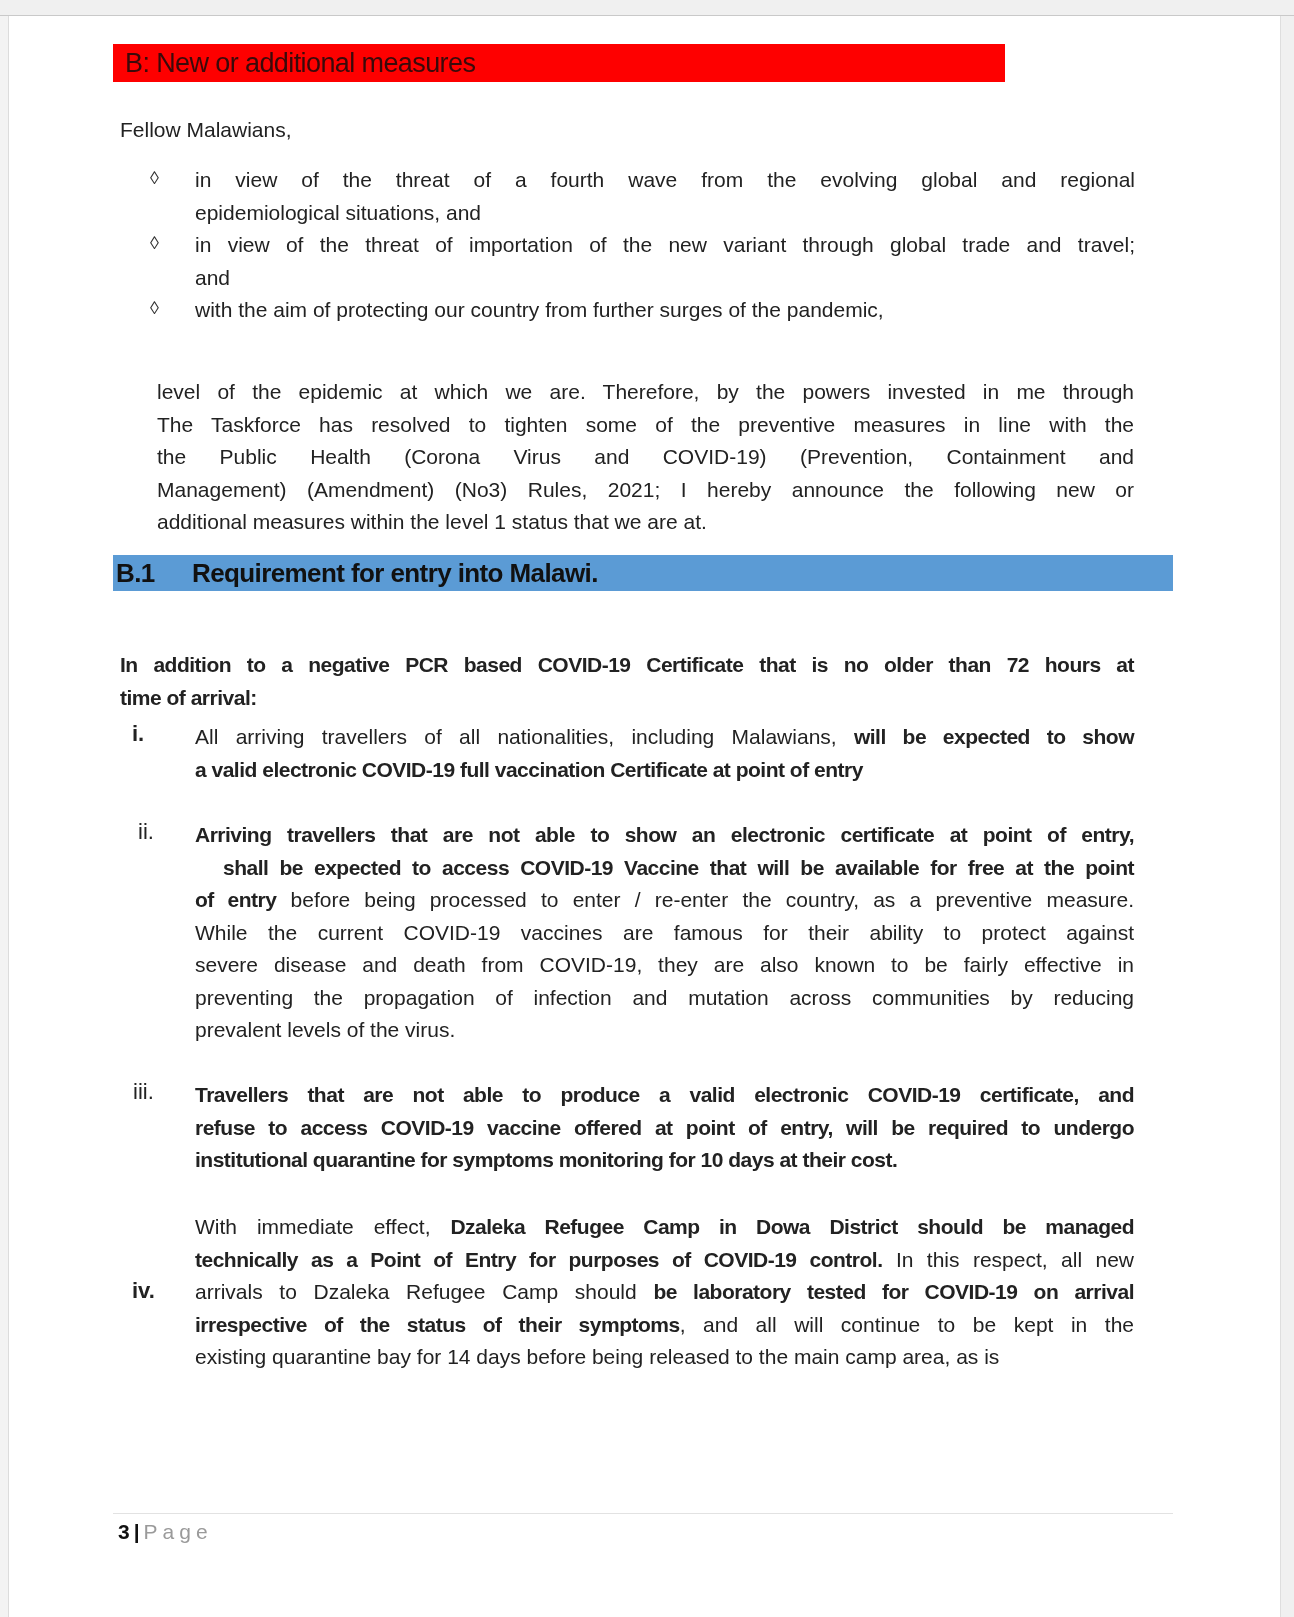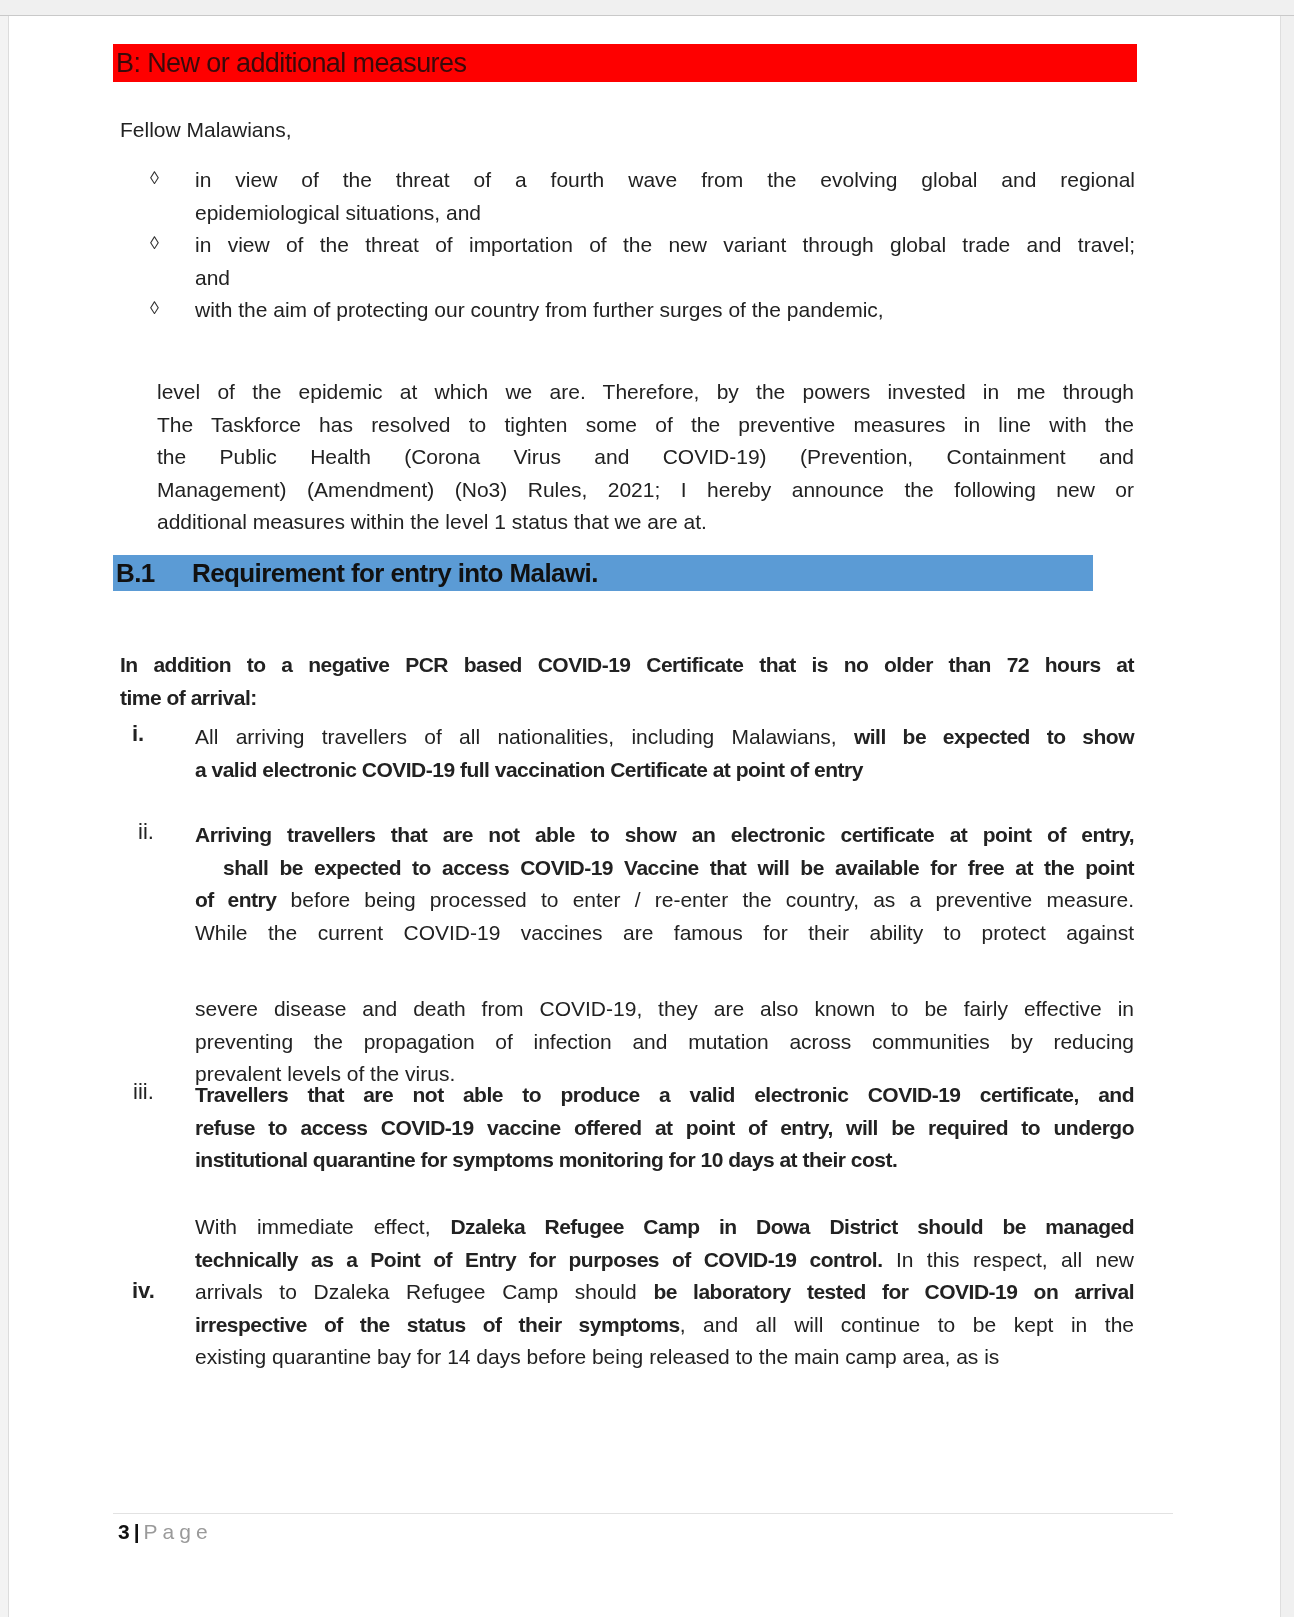--- a/index.html
+++ b/index.html
@@ -12,26 +12,26 @@
   }
   .topbar { position: absolute; left: 0; top: 0; width: 1294px; height: 15px; background: #f0f0f0; border-bottom: 1px solid #c9c9c9; }
   .page {
     position: absolute; left: 8px; top: 16px; width: 1272px; height: 1601px;
     background: #ffffff;
     border-left: 1px solid #dcdcdc; border-right: 1px solid #dcdcdc;
   }
   .scroll-edge { position: absolute; right: 0; top: 16px; width: 13px; height: 1601px; background: #f0f0f0; border-left: 1px solid #dedede; }
   .abs { position: absolute; }
   .banner-red {
-    position: absolute; left: 113px; top: 44px; width: 1024px; height: 38px;
-    background: #fe0000; box-sizing: border-box; padding-left: 3px;
+    position: absolute; left: 113px; top: 44px; width: 892px; height: 38px;
+    background: #fe0000; box-sizing: border-box; padding-left: 12px;
     font-size: 27px; line-height: 38px; color: #3a0a0a; letter-spacing: -0.6px;
   }
   .banner-blue {
-    position: absolute; left: 113px; top: 555px; width: 980px; height: 36px;
+    position: absolute; left: 113px; top: 555px; width: 1060px; height: 36px;
     background: #5b9bd5; box-sizing: border-box; padding-left: 3px;
     font-size: 26px; line-height: 36px; color: #111; font-weight: bold; letter-spacing: -0.6px;
   }
   .banner-blue .num { display: inline-block; width: 76px; }
   .t { font-size: 21px; line-height: 32.5px; color: #222; }
   .just { text-align: justify; text-align-last: left; }
   .bullet { position: absolute; left: 150px; font-size: 18px; color: #333; }
   .roman { position: absolute; left: 132px; font-size: 22px; color: #222; }
   .item { position: absolute; left: 195px; width: 978px; }
   b { font-weight: bold; letter-spacing: -0.5px; }
@@ -91,21 +91,21 @@
     <div class="item t" style="top: 721px; width: 939px;">
       <div style="text-align: justify; text-align-last: justify;"><span>All arriving travellers of all nationalities, including Malawians, </span><b>will be expected to show</b></div>
       <div style="text-align: justify; text-align-last: left;"><b>a valid electronic COVID-19 full vaccination Certificate at point of entry</b></div>
     </div>
     <div class="roman" style="top: 819px; left: 138px;">ii.</div>
     <div class="item t" style="top: 819px; width: 939px;">
       <div style="text-align: justify; text-align-last: justify;"><b>Arriving travellers that are not able to show an electronic certificate at point of entry,</b></div>
       <div style="text-align: justify; text-align-last: justify; margin-left: 28px;"><b>shall be expected to access COVID-19 Vaccine that will be available for free at the point</b></div>
       <div style="text-align: justify; text-align-last: justify;"><b>of entry</b><span> before being processed to enter / re-enter the country, as a preventive measure.</span></div>
       <div style="text-align: justify; text-align-last: justify;"><span>While the current COVID-19 vaccines are famous for their ability to protect against</span></div>
-      <div style="text-align: justify; text-align-last: justify; margin-top: 44px;"><span>severe disease and death from COVID-19, they are also known to be fairly effective in</span></div>
+      <div style="text-align: justify; text-align-last: justify;"><span>severe disease and death from COVID-19, they are also known to be fairly effective in</span></div>
       <div style="text-align: justify; text-align-last: justify;"><span>preventing the propagation of infection and mutation across communities by reducing</span></div>
       <div style="text-align: justify; text-align-last: left;"><span>prevalent levels of the virus.</span></div>
     </div>
     <div class="roman" style="top: 1079px; left: 133px;">iii.</div>
     <div class="item t" style="top: 1079px; width: 939px;">
       <div style="text-align: justify; text-align-last: justify;"><b>Travellers that are not able to produce a valid electronic COVID-19 certificate, and</b></div>
       <div style="text-align: justify; text-align-last: justify;"><b>refuse to access COVID-19 vaccine offered at point of entry, will be required to undergo</b></div>
       <div style="text-align: justify; text-align-last: left;"><b>institutional quarantine for symptoms monitoring for 10 days at their cost.</b></div>
     </div>
     <div class="roman" style="top: 1270px; font-weight: bold; margin-top: 8px;">iv.</div>

